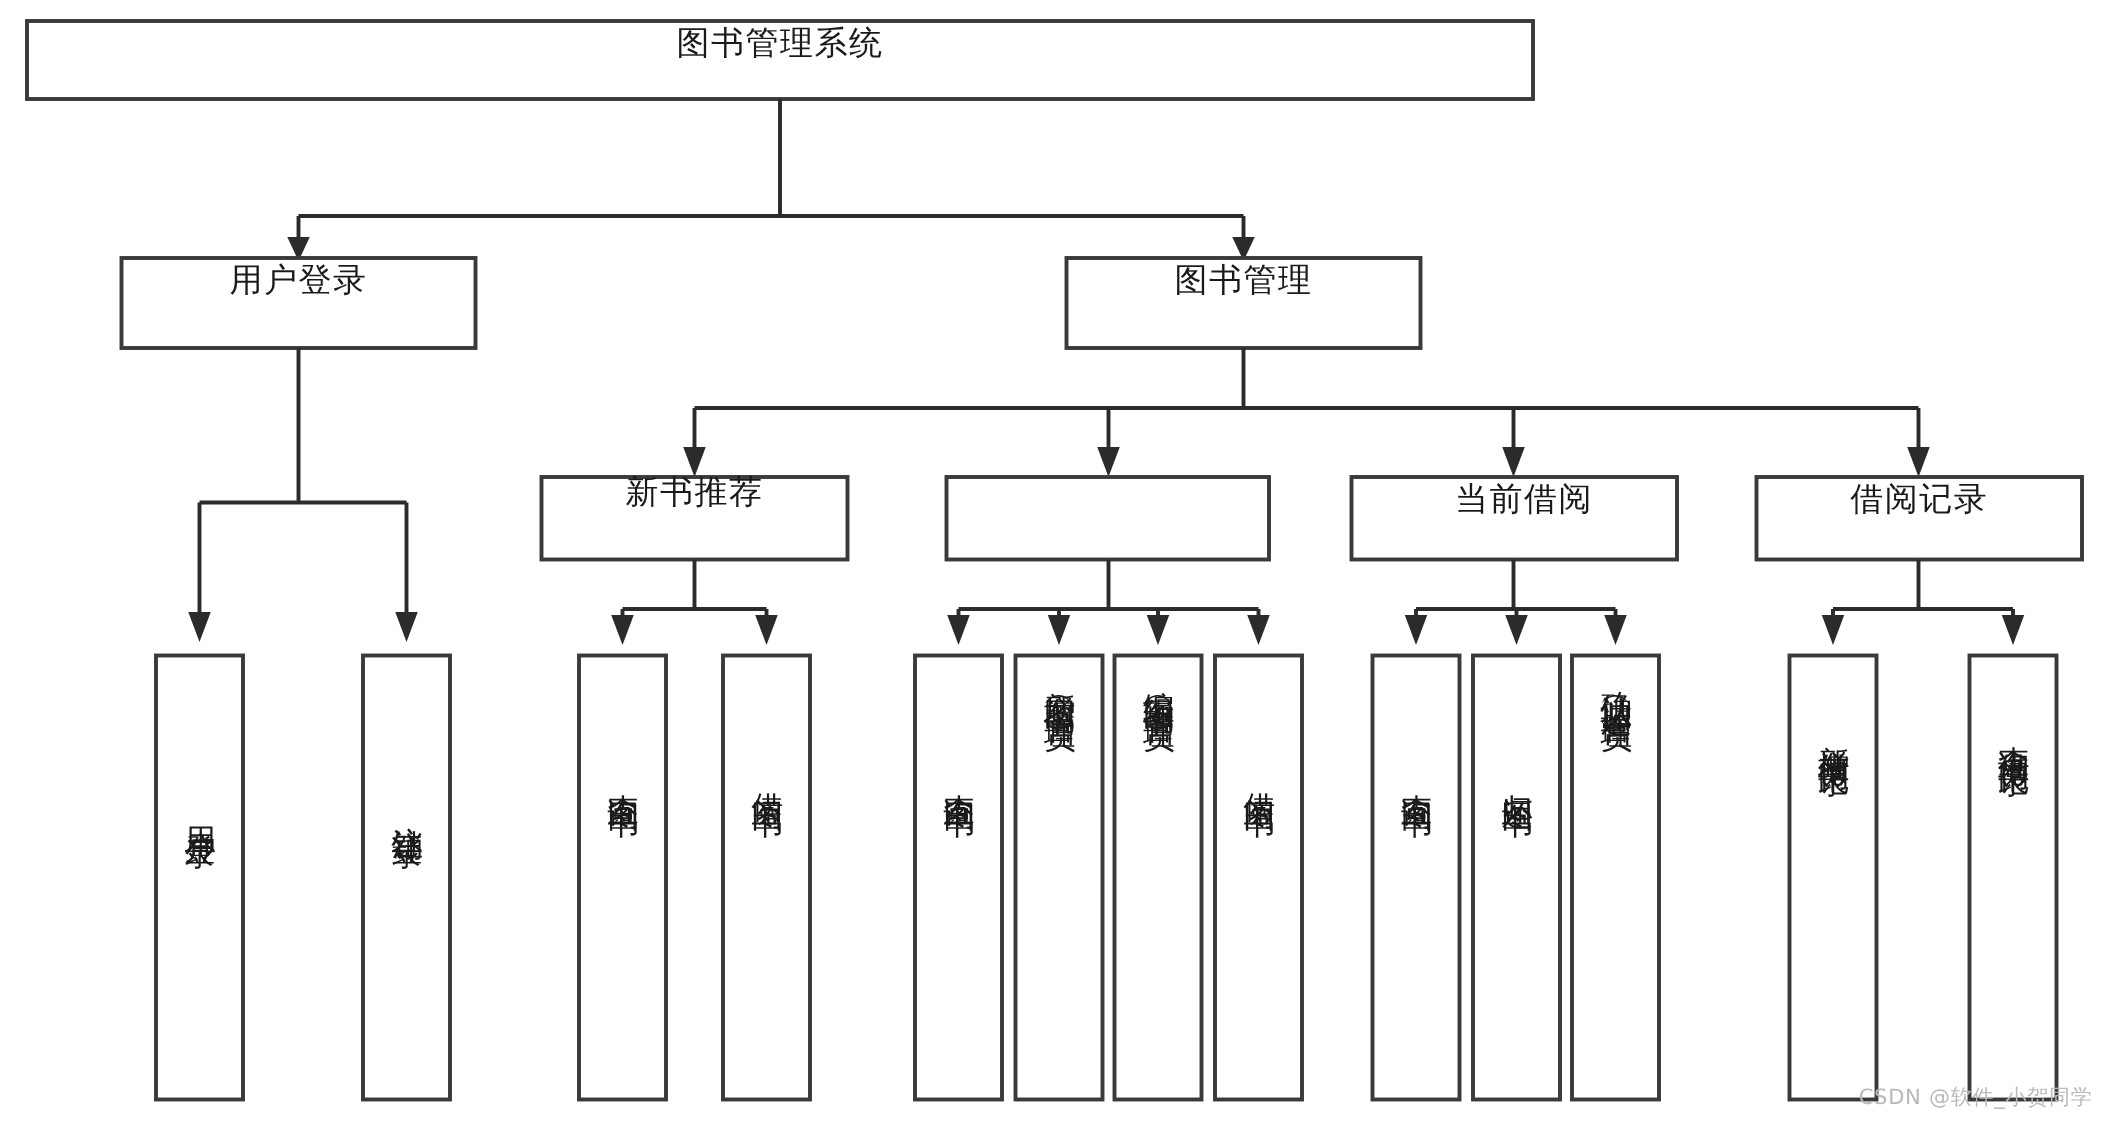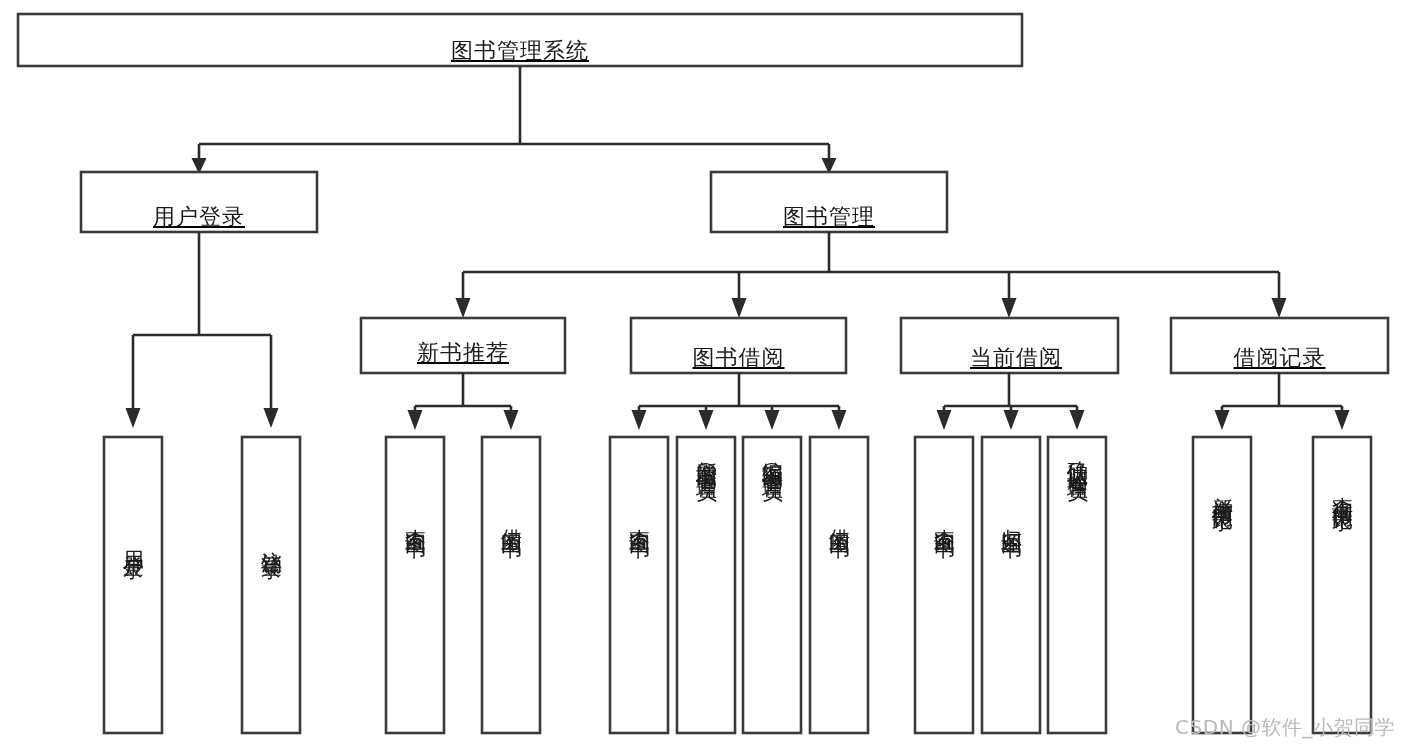--- a/index.html
+++ b/index.html
@@ -54,38 +54,37 @@
     font-family: "DejaVu Sans", "Liberation Sans", sans-serif;
     font-size: 21px;
     line-height: 1;
     letter-spacing: 3px;
     color: #1a1a1a;
     white-space: nowrap;
   }
   .htext-wrap {
     position: absolute;
     display: flex;
-    align-items: flex-end;
+    align-items: flex-start;
     justify-content: center;
     pointer-events: none;
-    text-decoration: underline;
   }
   .htext {
     font-family: "DejaVu Sans", "Liberation Sans", sans-serif;
     font-size: 22px;
     color: #1a1a1a;
     white-space: nowrap;
     letter-spacing: 1px;
   }
   #watermark {
     position: absolute;
     right: 10px;
     bottom: 6px;
     font-family: "DejaVu Sans", "Liberation Sans", sans-serif;
-    font-size: 20px;
+    font-size: 14px;
     color: #b9b9b9;
     white-space: nowrap;
     letter-spacing: 0.5px;
   }
 </style>
 </head>
 <body>
 
 <div id="diagram-root">
 
@@ -193,23 +192,20 @@
   </div>
 
   <div class="htext-wrap" style="left:711px; top:172px; width:236px; height:60px;border-radius:20px;">
     <span class="htext">图书管理</span>
   </div>
 
   <div class="htext-wrap" style="left:361px; top:313px; width:204px; height:55px;">
     <span class="htext">新书推荐</span>
   </div>
 
-  <div class="htext-wrap" style="left:631px; top:318px; width:215px; height:55px;">
-    <span class="htext">图书借阅</span>
-  </div>
 
   <div class="htext-wrap" style="left:901px; top:318px; width:230px; height:55px;">
     <span class="htext">当前借阅</span>
   </div>
 
   <div class="htext-wrap" style="left:1171px; top:318px; width:217px; height:55px;">
     <span class="htext">借阅记录</span>
   </div>
 
   <div class="vtext-wrap" style="left:104px; top:534px; width:58px; height:199px;">

